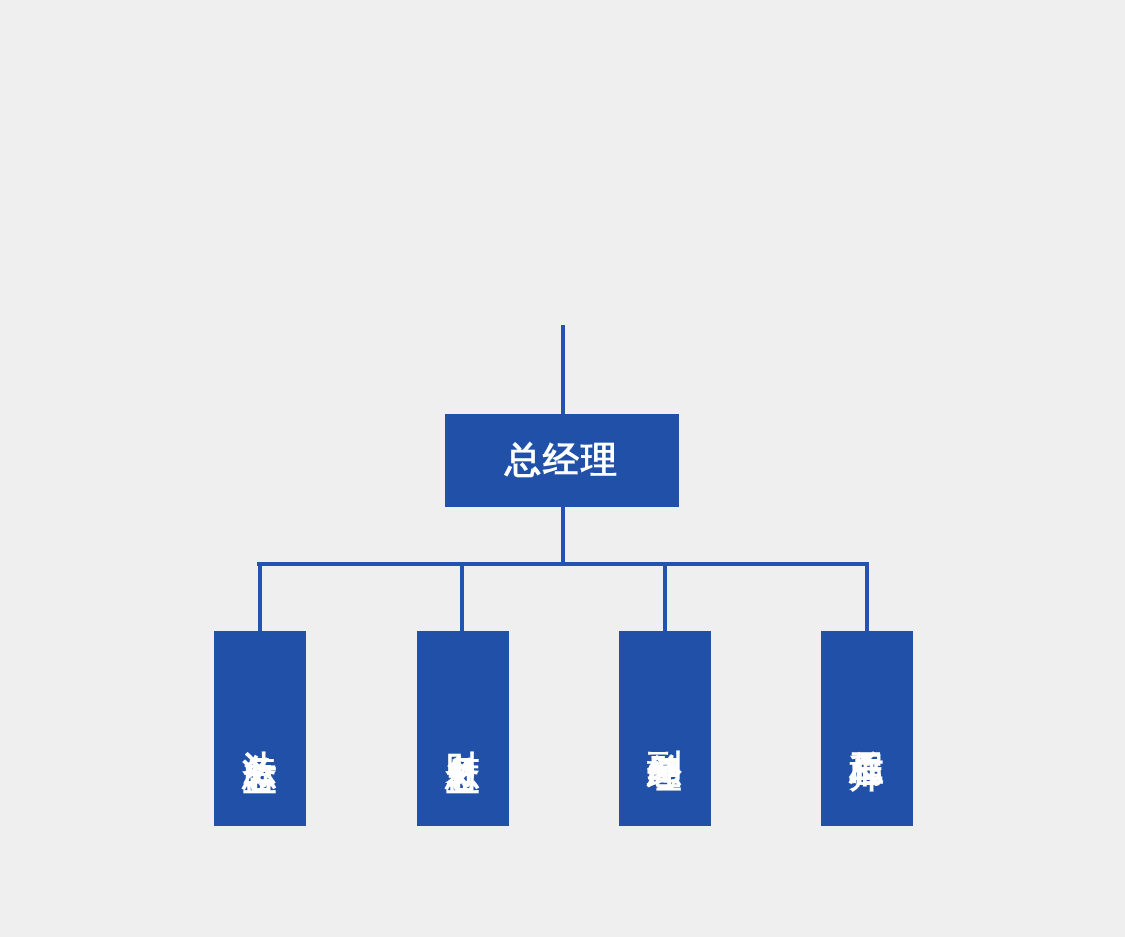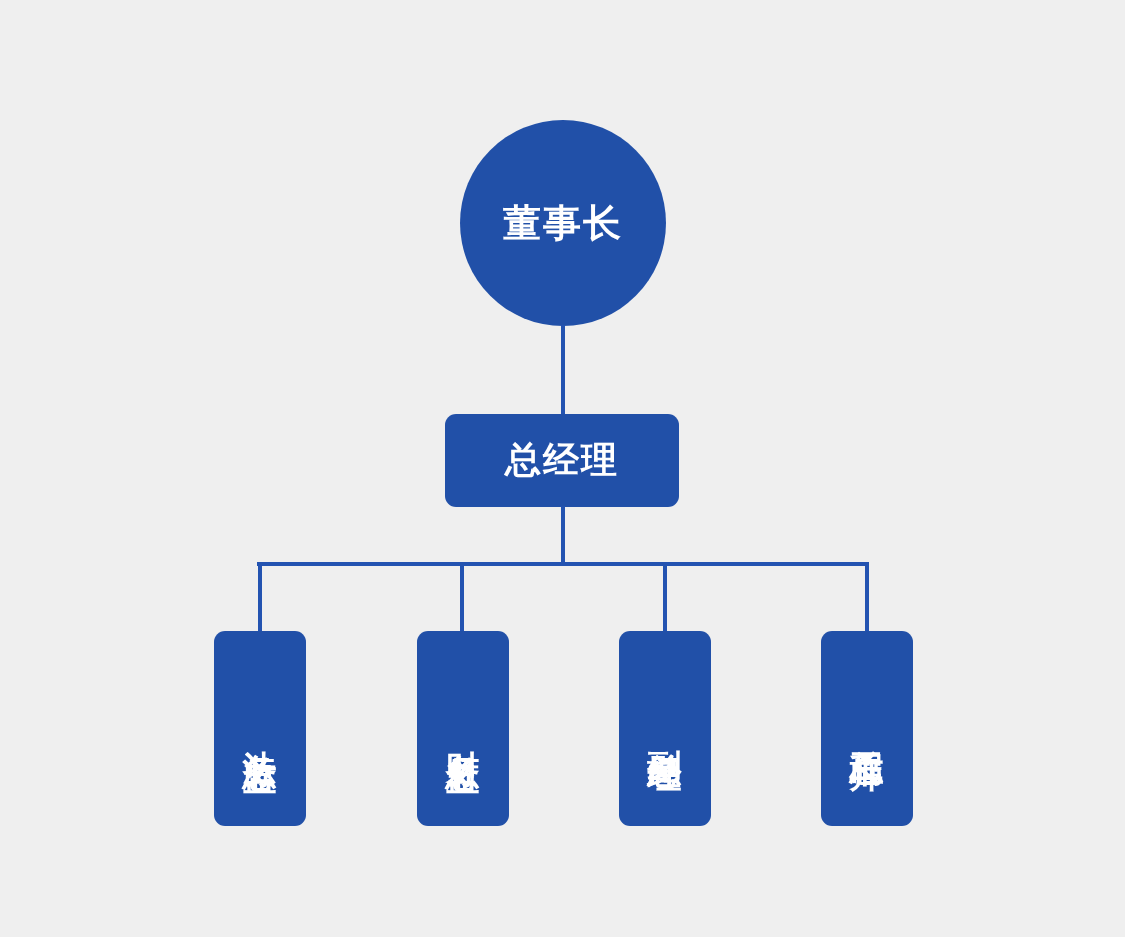--- a/index.html
+++ b/index.html
@@ -17,21 +17,20 @@
   }
   .node {
     position: absolute;
     background: var(--node-fill, #2150a8);
     color: var(--text-color, #ffffff);
     display: flex;
     align-items: center;
     justify-content: center;
     font-weight: 700;
     box-sizing: border-box;
-    border-radius: 11px;
   }
   .node-circle {
     left: 460px;
     top: 120px;
     width: 206px;
     height: 206px;
     border-radius: 50%;
     font-size: 38px;
     letter-spacing: 2px;
   }
@@ -71,23 +70,20 @@
   .conn-drop-1 { left: 258px; }
   .conn-drop-2 { left: 460px; }
   .conn-drop-3 { left: 663px; }
   .conn-drop-4 { left: 865px; }
 </style>
 </head>
 <body>
 
 <div class="canvas">
 
-  <div class="node node-circle">
-    <span class="node-label">董事长</span>
-  </div>
 
   <div class="connector conn-stem-1"></div>
 
   <div class="node node-gm">
     <span class="node-label">总经理</span>
   </div>
 
   <div class="connector conn-stem-2"></div>
 
   <div class="connector conn-branch"></div>

